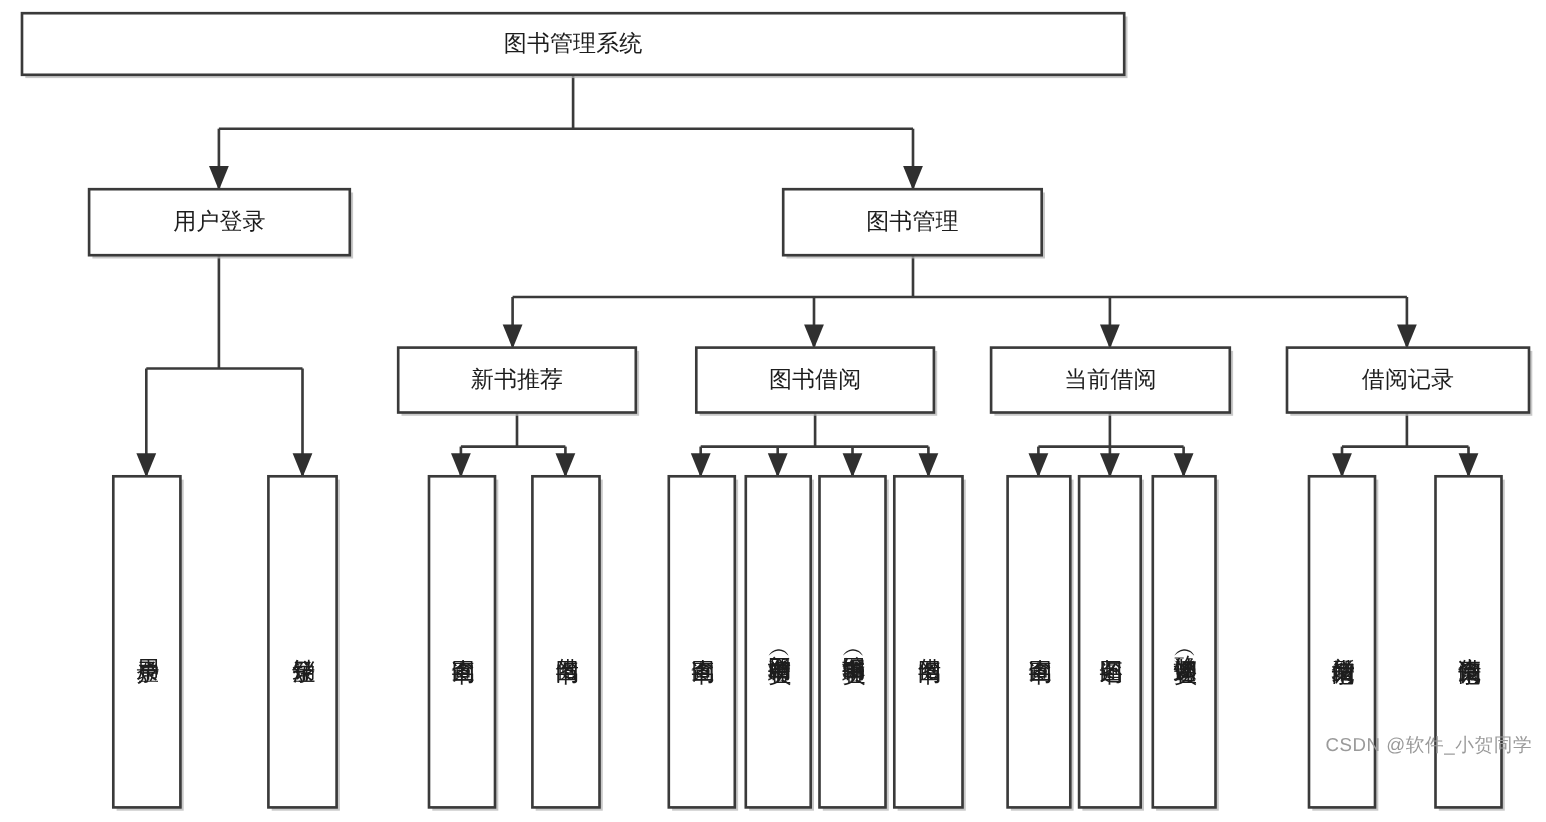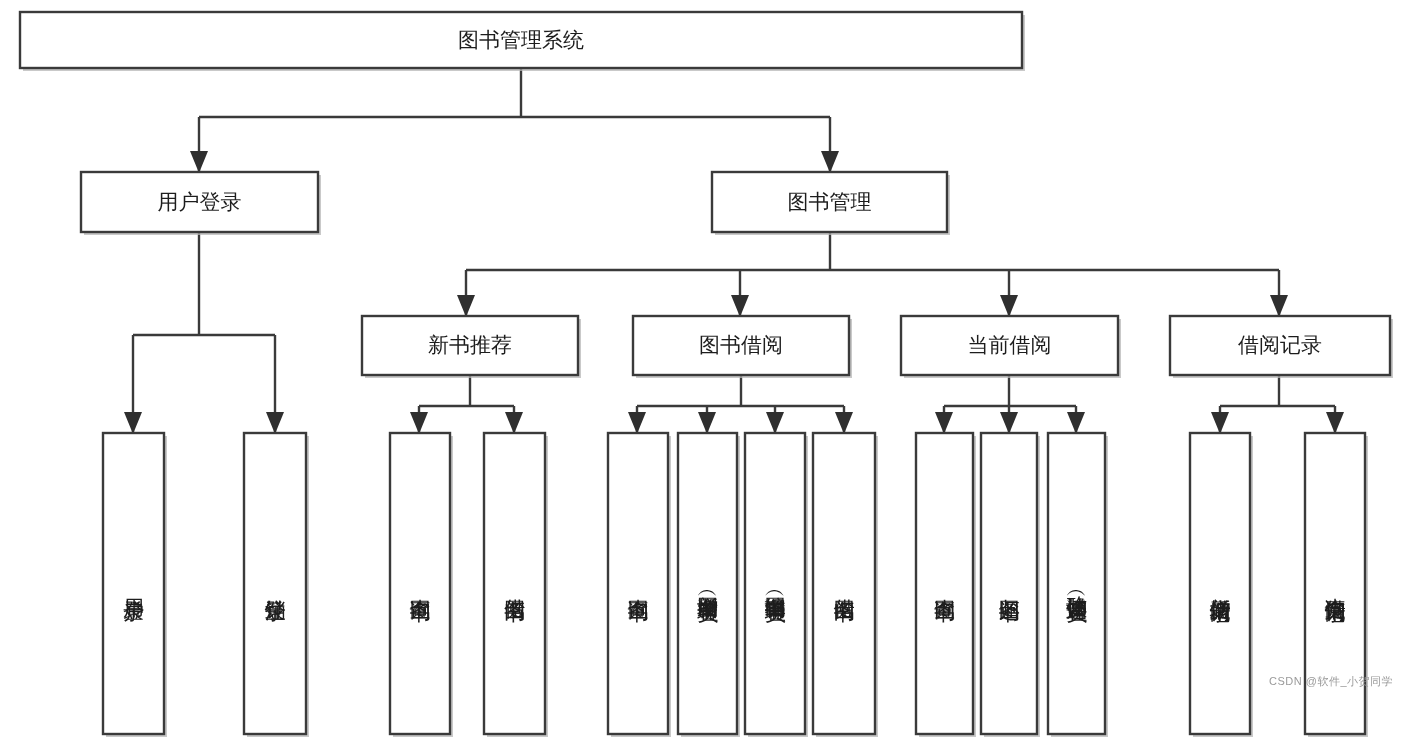--- a/index.html
+++ b/index.html
@@ -69,21 +69,21 @@
     color: #1d1d1d;
     letter-spacing: 1px;
     white-space: nowrap;
     text-align: center;
   }
   .watermark {
     position: absolute;
     right: 12px;
     bottom: 6px;
     font-family: "Liberation Sans", "DejaVu Sans", sans-serif;
-    font-size: 11px;
+    font-size: 17px;
     color: #9a9a9a;
     letter-spacing: 0.5px;
     user-select: none;
     white-space: nowrap;
   }
 </style>
 </head>
 <body>
 
 <div id="diagram-root">

